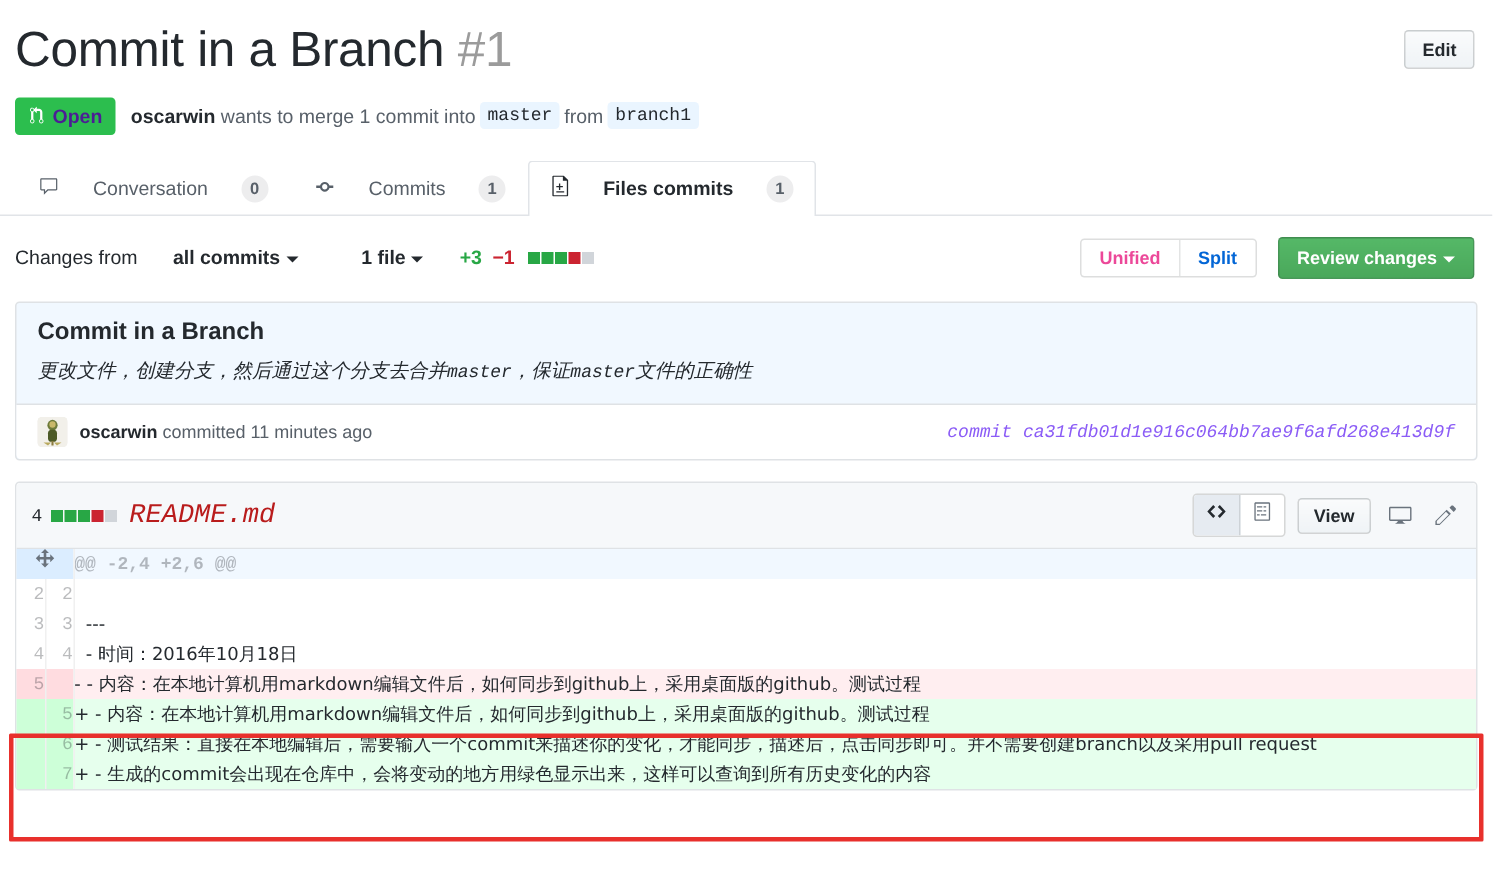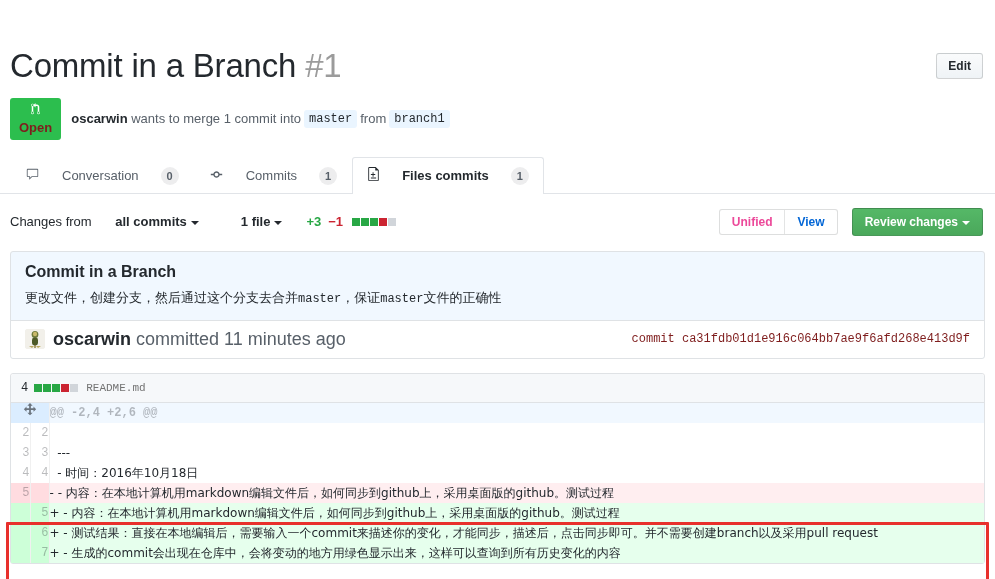--- a/index.html
+++ b/index.html
@@ -4,43 +4,43 @@
 <style>
   * { box-sizing: border-box; }
   html, body {
     margin: 0; padding: 0;
     width: 995px; height: 579px;
     background: #ffffff;
     font-family: "Liberation Sans", sans-serif;
     color: #24292e;
     overflow: hidden;
   }
-  .page { position: relative; width: 995px; height: 407px; margin-top: 33px; }
+  .page { position: relative; width: 995px; height: 407px; }
 
   
   .pr-header { padding: 14px 16px 0 10px; position: relative; }
   .pr-title-row { display: flex; align-items: flex-start; }
   .pr-title {
     font-size: 33px; font-weight: normal; line-height: 1.15;
     margin: 0; color: #24292e; letter-spacing: -0.2px;
   }
   .pr-number { color: #9b9b9b; font-weight: 300; }
   .edit-btn {
     position: absolute; top: 20px; right: 12px;
     font-size: 12px; font-weight: bold; color: #24292e;
     background: linear-gradient(#fafbfc,#eff3f6);
     border: 1px solid rgba(27,31,35,.18);
     border-radius: 3px; padding: 5px 11px; cursor: pointer;
   }
 
   .pr-meta { display: flex; align-items: center; margin-top: 13px; font-size: 13px; color: #586069; }
   .state-badge {
     display: inline-flex; align-items: center; gap: 5px;
-    background: #2cbe4e; color: #7f1d1d; font-size: 13px; font-weight: bold;
-    padding: 5px 9px; border-radius: 3px; margin-right: 10px; flex-direction: column;
+    background: #2cbe4e; color: #4c1d95; font-size: 13px; font-weight: bold;
+    padding: 5px 9px; border-radius: 3px; margin-right: 10px;
   }
   .state-badge svg { display:block; }
   .author { font-weight: bold; color: #24292e; }
   .branch-chip {
     font-family: "Liberation Mono", monospace; font-size: 12px;
     background: #eaf5ff; color: #24292e;
     padding: 2px 5px; border-radius: 3px; margin: 0 3px;
   }
 
   
@@ -87,33 +87,33 @@
     background: linear-gradient(#55b867,#4aa85b);
     border: 1px solid rgba(27,31,35,.2);
     color: #fff; font-size: 12px; font-weight: bold;
     padding: 6px 12px; border-radius: 3px; cursor: pointer;
   }
 
   
   .commit-card { margin: 5px 10px 0 10px; border: 1px solid #dfe2e5; border-radius: 3px; background: #f1f8ff; }
   .commit-body { padding: 11px 14px 12px 14px; border-bottom: 1px solid #dfe2e5; }
   .commit-title { font-size: 16px; font-weight: bold; color: #24292e; margin: 0 0 7px 0; }
-  .commit-desc { font-size: 13px; color: #24292e; line-height: 1.5; }
+  .commit-desc { font-size: 13px; color: #24292e; line-height: 1.5; font-style: italic; }
   .commit-desc .mono { font-family: "Liberation Mono", monospace; font-size: 12px; }
   .commit-meta { display: flex; align-items: center; padding: 8px 14px; background: #fff; border-radius: 0 0 3px 3px; }
   .avatar { width: 20px; height: 20px; border-radius: 3px; margin-right: 8px; overflow: hidden; flex: 0 0 auto; background:#efeee9; }
-  .commit-meta-text { font-size: 18px; color: #586069; }
+  .commit-meta-text { font-size: 12px; color: #586069; }
   .commit-meta-text b { color: #24292e; }
-  .commit-sha { margin-left: auto; font-family: "Liberation Mono", monospace; font-size: 12px; color: #7f1d1d; }
+  .commit-sha { margin-left: auto; font-family: "Liberation Mono", monospace; font-size: 12px; color: #8b5cf6; font-style: italic; }
 
   
   .file { margin: 14px 10px 0 10px; border: 1px solid #dfe2e5; border-radius: 3px; background: #fff; }
   .file-head { display: flex; align-items: center; padding: 7px 10px; background: #f6f8fa; border-bottom: 1px solid #dfe2e5; border-radius: 3px 3px 0 0; }
   .file-changes { font-size: 12px; color: #24292e; font-family: "Liberation Mono", monospace; }
-  .file-name { font-family: "Liberation Mono", monospace; font-size: 11px; color: #737373; margin-left: 8px; }
+  .file-name { font-family: "Liberation Mono", monospace; font-size: 18px; color: #b91c1c; margin-left: 8px; font-style: italic; }
   .file-actions { margin-left: auto; display: flex; align-items: center; gap: 8px; }
   .icon-group { display: flex; border: 1px solid rgba(27,31,35,.18); border-radius: 3px; overflow: hidden; background: #fff; }
   .icon-group > div { padding: 4px 8px; cursor: pointer; display: flex; align-items: center; }
   .icon-group .active { background: #e6ebf1; border-right: 1px solid rgba(27,31,35,.12); }
   .view-btn { font-size: 12px; font-weight: bold; color: #24292e; background: linear-gradient(#fafbfc,#eff3f6); border: 1px solid rgba(27,31,35,.18); border-radius: 3px; padding: 4px 10px; cursor: pointer; }
   .plain-icon { color: #6a737d; cursor: pointer; padding: 0 3px; display:flex; align-items:center;}
 
   
   table.diff { width: 100%; border-collapse: collapse; font-family: "Liberation Mono", monospace; font-size: 12px; table-layout: fixed; }
   table.diff td { padding: 1px 0; vertical-align: top; line-height: 18px; }
@@ -214,21 +214,21 @@
         <span class="blk g"></span>
         <span class="blk g"></span>
         <span class="blk r"></span>
         <span class="blk n"></span>
       </span>
     </span>
 
     <div class="right-tools">
       <div class="segmented">
         <div class="unified">Unified</div>
-        <div class="split">View</div>
+        <div class="split">Split</div>
       </div>
       <button class="review-btn">
         <span>Review changes</span><i class="caret"></i>
       </button>
     </div>
   </div>
 
   <div class="commit-card">
     <div class="commit-body">
       <div class="commit-title">Commit in a Branch</div>
@@ -264,20 +264,49 @@
       <span class="file-changes">4</span>
       <span class="blocks" style="margin-left:6px">
         <span class="blk g"></span>
         <span class="blk g"></span>
         <span class="blk g"></span>
         <span class="blk r"></span>
         <span class="blk n"></span>
       </span>
       <span class="file-name">README.md</span>
 
+      <div class="file-actions">
+        <div class="icon-group">
+          <div class="active">
+            <span>
+              <svg width="14" height="14" viewBox="0 0 14 16" fill="#24292e">
+                  <path d="M9.5 3L8 4.5 11.5 8 8 11.5 9.5 13 14 8 9.5 3zm-5 0L0 8l4.5 5L6 11.5 2.5 8 6 4.5 4.5 3z"></path>
+                </svg>
+            </span>
+          </div>
+          <div>
+            <span>
+              <svg width="13" height="14" viewBox="0 0 12 16" fill="#6a737d">
+                  <path d="M6 5H2V4h4v1zm0 3H2V7h4v1zm3 0H7V7h2v1zm0-3H7V4h2v1zm3-3v12c0 .55-.45 1-1 1H1c-.55 0-1-.45-1-1V2c0-.55.45-1 1-1h10c.55 0 1 .45 1 1zm-1 0H1v12h10V2zM4 11H2v-1h2v1zm5 0H5v-1h4v1z"></path>
+                </svg>
+            </span>
+          </div>
+        </div>
+        <button class="view-btn">View</button>
+        <span class="plain-icon">
+          <svg width="17" height="15" viewBox="0 0 16 16" fill="#6a737d">
+              <path d="M15 2H1c-.55 0-1 .45-1 1v8c0 .55.45 1 1 1h5.34c-.25.61-.86 1.39-2.34 2h8c-1.48-.61-2.09-1.39-2.34-2H15c.55 0 1-.45 1-1V3c0-.55-.45-1-1-1zm0 9H1V3h14v8z"></path>
+            </svg>
+        </span>
+        <span class="plain-icon">
+          <svg width="15" height="15" viewBox="0 0 14 16" fill="#6a737d">
+              <path d="M0 12v3h3l8-8-3-3-8 8zm3 2H1v-2l6.5-6.5 2 2L3 14zM13.7 2.3l-1-1c-.4-.4-1-.4-1.4 0L10 2.6l3 3 1.3-1.3c.4-.4.4-1 0-1.4l-.6-.6z"></path>
+            </svg>
+        </span>
+      </div>
     </div>
 
     <table class="diff">
       <tbody>
         <tr class="hunk">
           <td class="ln" colspan="2">
             <span class="expander">
               <svg width="14" height="14" viewBox="0 0 16 16" fill="#6a737d">
                   <path d="M8 0L5 3h2v3H4V4L1 7l3 3V8h3v3H5l3 3 3-3H9V8h3v2l3-3-3-3v2H9V3h2L8 0z"></path>
                 </svg>

